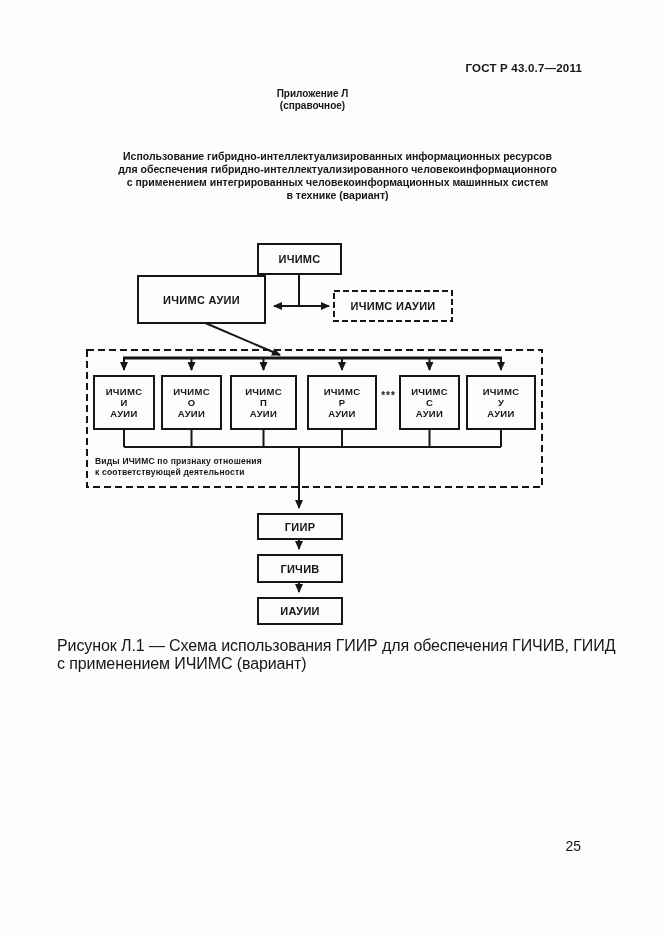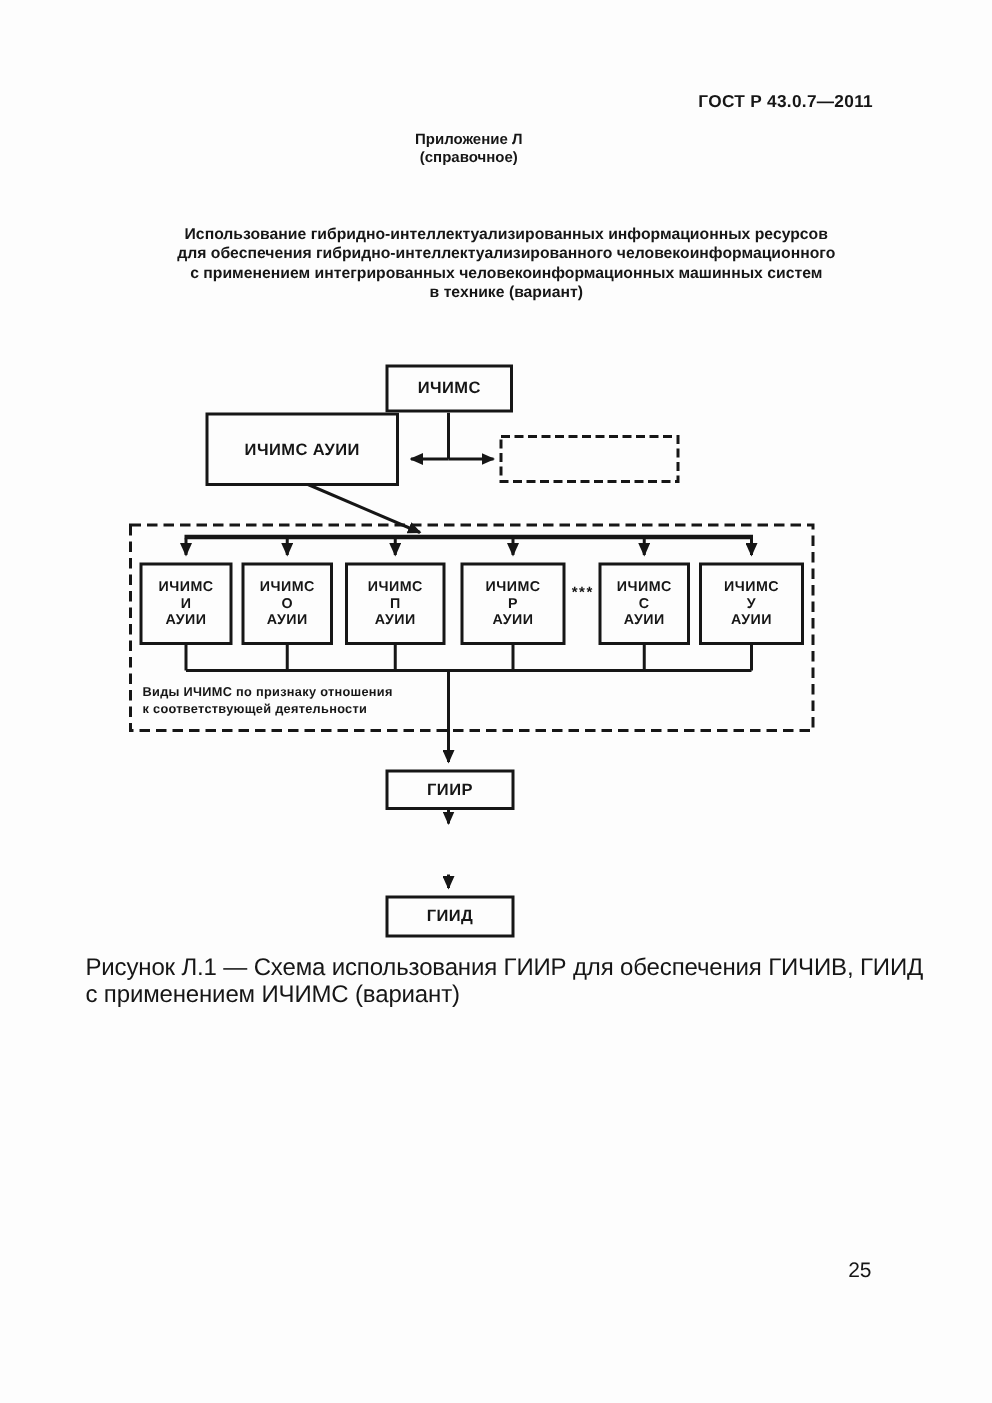--- a/index.html
+++ b/index.html
@@ -130,20 +130,21 @@
 
       <path d="M299,207 V268" marker-end="url(#ah)"></path>
 
       <path d="M299,300 V309" marker-end="url(#ah)"></path>
       <path d="M299,343 V352" marker-end="url(#ah)"></path>
     </g>
   </svg>
 
   <div class="box root">ИЧИМС</div>
   <div class="box leftb">ИЧИМС АУИИ</div>
+  <div class="box rightb borderless">ИЧИМС ИАУИИ</div>
 
   <div class="typebox tb1">
     <span>ИЧИМС</span>
     <span>И</span>
     <span>АУИИ</span>
   </div>
   <div class="typebox tb2">
     <span>ИЧИМС</span>
     <span>О</span>
     <span>АУИИ</span>
@@ -170,18 +171,19 @@
   </div>
 
   <div class="ellipsis">***</div>
 
   <div class="note">
     <div>Виды ИЧИМС по признаку отношения</div>
     <div>к соответствующей деятельности</div>
   </div>
 
   <div class="box chain c0">ГИИР</div>
-  <div class="box chain c2">ГИИД</div>
+  <div class="box chain c1">ГИЧИВ</div>
+  <div class="box chain c2">ИАУИИ</div>
 </div>
 
 <div class="caption">Рисунок Л.1 — Схема использования ГИИР для обеспечения ГИЧИВ, ГИИД с применением ИЧИМС (вариант)</div>
 
 <div class="page-num">25</div>
 
 </body></html>

